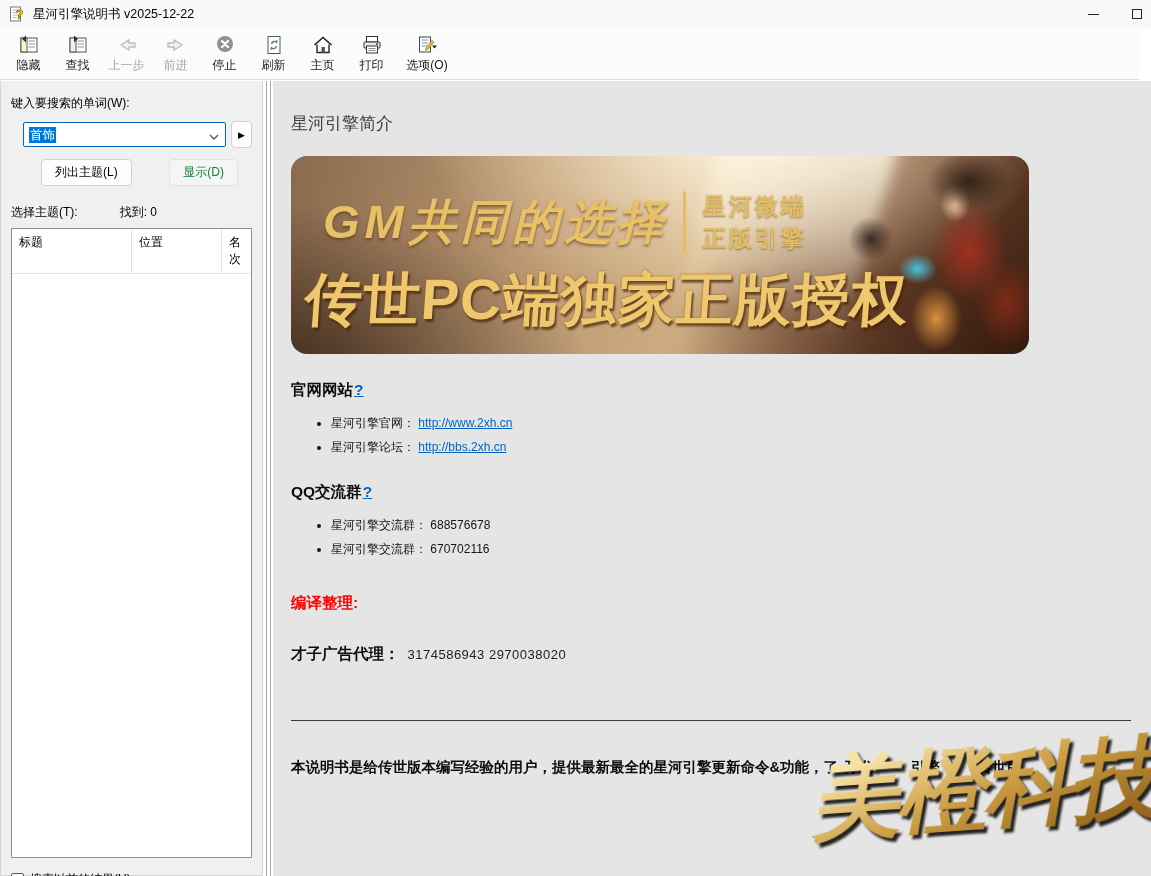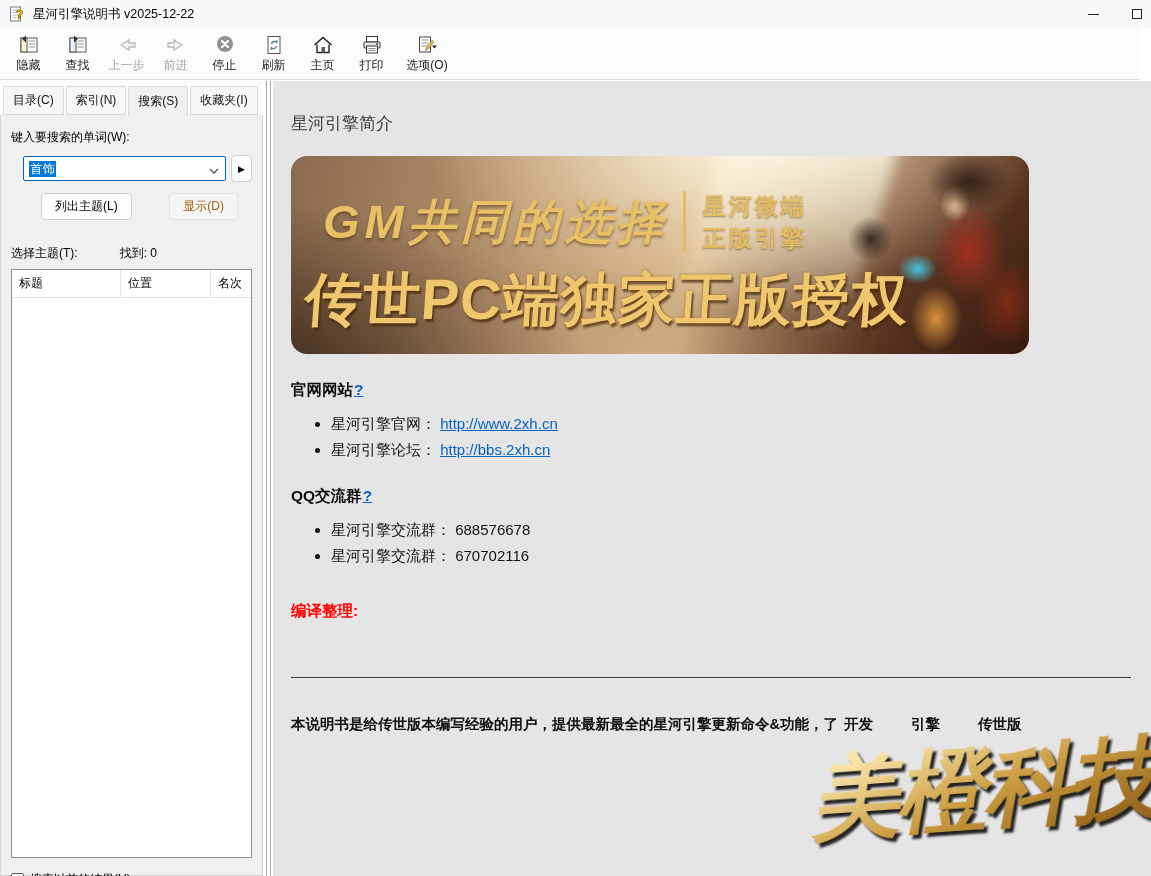--- a/index.html
+++ b/index.html
@@ -43,30 +43,30 @@
   .combo { flex:1; height:25px; background:#fff; border:1px solid #0067c0; border-radius:2px;
            display:flex; align-items:center; padding:0 5px; }
   .combo .sel-text { background:#0078d7; color:#fff; font-size:12.5px; line-height:16px; padding:0 1px; }
   .combo .spacer { flex:1; }
   .chev { width:12px; height:12px; }
   .next-btn { width:21px; height:27px; background:#fdfdfd; border:1px solid #d0d0d0; border-radius:4px;
               display:flex; align-items:center; justify-content:center; font-size:9px; color:#000; }
   .btn-row { display:flex; justify-content:space-between; margin:11px 14px 0 30px;gap:8px; }
   .pbtn { height:27px; padding:0 13px; font-size:12px; color:#000; background:#fdfdfd;
           border:1px solid #d0d0d0; border-radius:4px; display:flex; align-items:center; }
-  .pbtn.disabled { color:#a16207; background:#f5f5f5; border-color:#e2e2e2; }
-  .select-row { display:flex; margin-top:25px; font-size:12px; color:#000; }
+  .pbtn.disabled { color:#15803d; background:#f5f5f5; border-color:#e2e2e2; }
+  .select-row { display:flex; margin-top:18px; font-size:12px; color:#000; }
   .found { margin-left:42px; }
   .results { flex:1; margin-top:7px; margin-bottom:17px; background:#fff; border:1px solid #8f8f8f;
              display:flex; flex-direction:column; min-height:0; }
   .results-header { display:flex; border-bottom:1px solid #e3e3e3; }
   .rcol { font-size:12px; color:#000; padding:5px 7px; }
   .rcol.c1 { flex:1; }
   .rcol.c2 { width:90px; border-left:1px solid #e3e3e3; }
-  .rcol.c3 { width:41px; border-left:1px solid #e3e3e3; }
+  .rcol.c3 { width:30px; border-left:1px solid #e3e3e3; }
   .results-body { flex:1; }
   .prev-checkbox { position:absolute; left:10px; bottom:-13px; display:flex; align-items:center; gap:6px;
                    font-size:12px; color:#000; white-space:nowrap; }
   .cb { width:13px; height:13px; background:#fff; border:1px solid #5a5a5a; border-radius:2px; flex:0 0 auto; }
 
   
   .splitter { width:10px; background:#fff; position:relative; cursor:ew-resize; }
   .splitter::after { content:""; position:absolute; left:3px; top:0; bottom:0; width:3px;
                      border-left:1px solid #a8a8a8; border-right:1px solid #a8a8a8; }
 
@@ -101,21 +101,21 @@
   .tags { color:#e4bc62; font-weight:bold; font-size:23px; line-height:1.4; letter-spacing:3px;
           text-shadow:0 1px 2px rgba(80,45,5,.5); }
   .subheadline { position:absolute; left:14px; top:106px; font-size:57px; font-weight:900; letter-spacing:1px;
                  color:#eec76e; transform:skewX(-4deg); white-space:nowrap;
                  text-shadow:2px 3px 2px rgba(66,32,4,.65), 0 0 2px #8a5a16; }
 
   .section-h { margin-top:26px; font-size:15.5px; font-weight:bold; color:#0d0d0d; }
   .section-h .help-q { color:#0563c1; text-decoration:underline; margin-left:1px; cursor:pointer; }
   .section-h.red { color:#fe0000; margin-top:35px; }
   ul.bullets { margin:14px 0 0 24px; padding-left:16px; }
-  ul.bullets li { font-size:15px; color:#141414; margin:7px 0; }
+  ul.bullets li { font-size:12px; color:#141414; margin:7px 0; }
   a.link { color:#0563c1; text-decoration:underline; cursor:pointer; }
   .num { color:#141414; }
   .agent { margin-top:30px; font-size:15.5px; font-weight:bold; color:#0d0d0d; }
   .agent-nums { font-weight:normal; font-size:13px; color:#222; margin-left:8px; letter-spacing:.5px; }
 
   .rule { margin:55px 0 0 0; border:none; border-top:1px solid #3c3c3c; }
   .footer-p { margin-top:37px; font-size:14.5px; font-weight:bold; color:#0d0d0d; white-space:nowrap; }
   .footer-p .obscured { margin-left:6px; word-spacing:34px; }
 
   .watermark { position:absolute; right:-6px; bottom:26px; font-size:90px; font-weight:bold; font-style:italic;
@@ -247,26 +247,20 @@
           <polygon points="16,11.5 21,11.5 18.5,14.5" fill="#222"></polygon>
         </svg>
       </span>
       <span>选项(O)</span>
     </div>
   </div>
 
   <div class="main">
 
     <div class="sidebar">
-      <div class="tabs-strip">
-        <div class="tab">目录(C)</div>
-        <div class="tab">索引(N)</div>
-        <div class="tab active">搜索(S)</div>
-        <div class="tab">收藏夹(I)</div>
-      </div>
       <div class="tabpanel">
         <div class="search-label">键入要搜索的单词(W):</div>
         <div class="combo-row">
           <div class="combo">
             <span class="sel-text">首饰</span>
             <span class="spacer"></span>
             <span class="chev">
               <svg viewBox="0 0 12 12" width="12" height="12">
                   <path d="M2 4 L6 8 L10 4" fill="none" stroke="#555" stroke-width="1.3"></path>
                 </svg>
@@ -341,20 +335,23 @@
           <span class="num">688576678</span>
         </li>
         <li>
           <span>星河引擎交流群：</span>
           <span class="num">670702116</span>
         </li>
       </ul>
 
       <div class="section-h red">编译整理:</div>
 
+      <div class="agent">
+        <span>才子广告代理：</span><span class="agent-nums">3174586943  2970038020</span>
+      </div>
 
       <hr class="rule">
 
       <div class="footer-p">
         <span>本说明书是给传世版本编写经验的用户，提供最新最全的星河引擎更新命令&amp;功能，了</span><span class="obscured">开发 引擎 传世版</span>
       </div>
 
       <div class="watermark">美橙科技</div>
     </div>
   </div>

